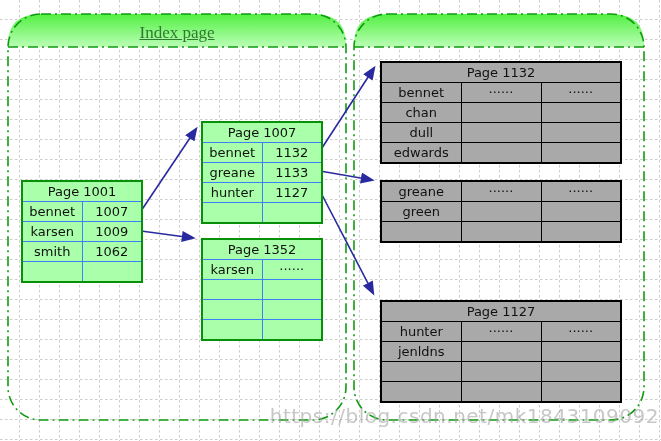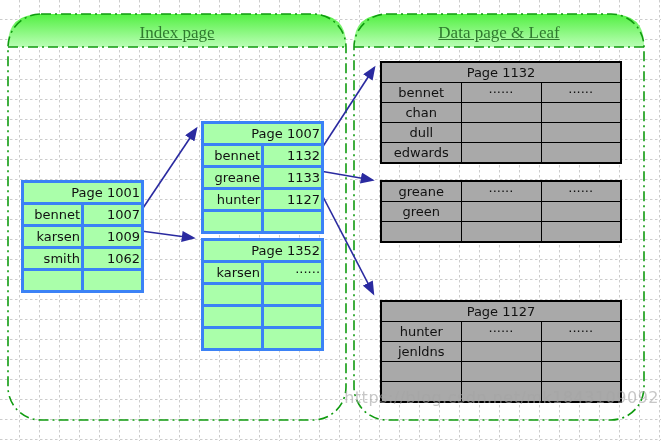--- a/index.html
+++ b/index.html
@@ -29,28 +29,28 @@
   }
   table.tbl td{
     height:19px;
     padding:0 1px;
     text-align:center;
     vertical-align:middle;
     overflow:hidden;
     white-space:nowrap;
   }
   table.green{border:2px solid #089008;}
-  table.green td{border:3px solid #3b82f6;background:#aaffaa;text-align:right;}
+  table.green td{border:1px solid #3b82f6;background:#aaffaa;}
   table.gray{border:2px solid #000;}
   table.gray td{border:1px solid #000;background:#a9a9a9;}
   .title-cell{font-size:13px;}
   #watermark{
     position:absolute;z-index:4;
-    right:2px;top:388px;
-    font-size:16px;
+    right:2px;top:404px;
+    font-size:20px;
     letter-spacing:0.5px;
     color:rgba(165,165,165,0.62);
     white-space:nowrap;
   }
 </style>
 </head>
 <body>
 
 <div id="page">
 
@@ -81,21 +81,20 @@
     <g stroke="#2a2aa0" stroke-width="1.6">
       <line x1="141" y1="211" x2="196" y2="129" marker-end="url(#arrowHead)"></line>
       <line x1="141" y1="231" x2="193" y2="238" marker-end="url(#arrowHead)"></line>
       <line x1="320" y1="151" x2="374" y2="68" marker-end="url(#arrowHead)"></line>
       <line x1="320" y1="171" x2="372" y2="180" marker-end="url(#arrowHead)"></line>
       <line x1="320" y1="191" x2="373" y2="293" marker-end="url(#arrowHead)"></line>
     </g>
   </svg>
 
   <div class="pill-title" style="left:8px;top:23px;width:338px">Index page</div>
-  <div class="pill-title" style="left:354px;top:23px;width:290px">Data page &amp; Leaf</div>
 
   <table class="tbl green" style="left:21px;top:180px;width:120px">
     <colgroup>
         <col style="width:60px">
         <col style="width:60px">
       </colgroup>
     <tbody>
         <tr>
       <td colspan="2" class="title-cell">Page 1001</td>
         </tr>

